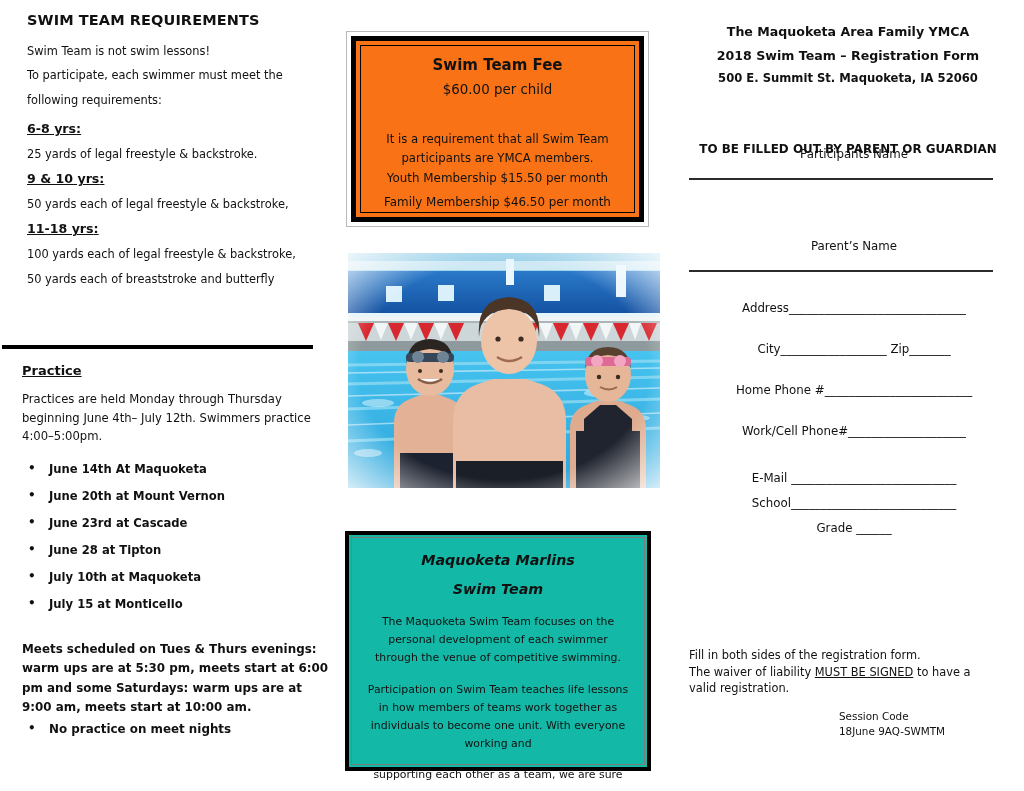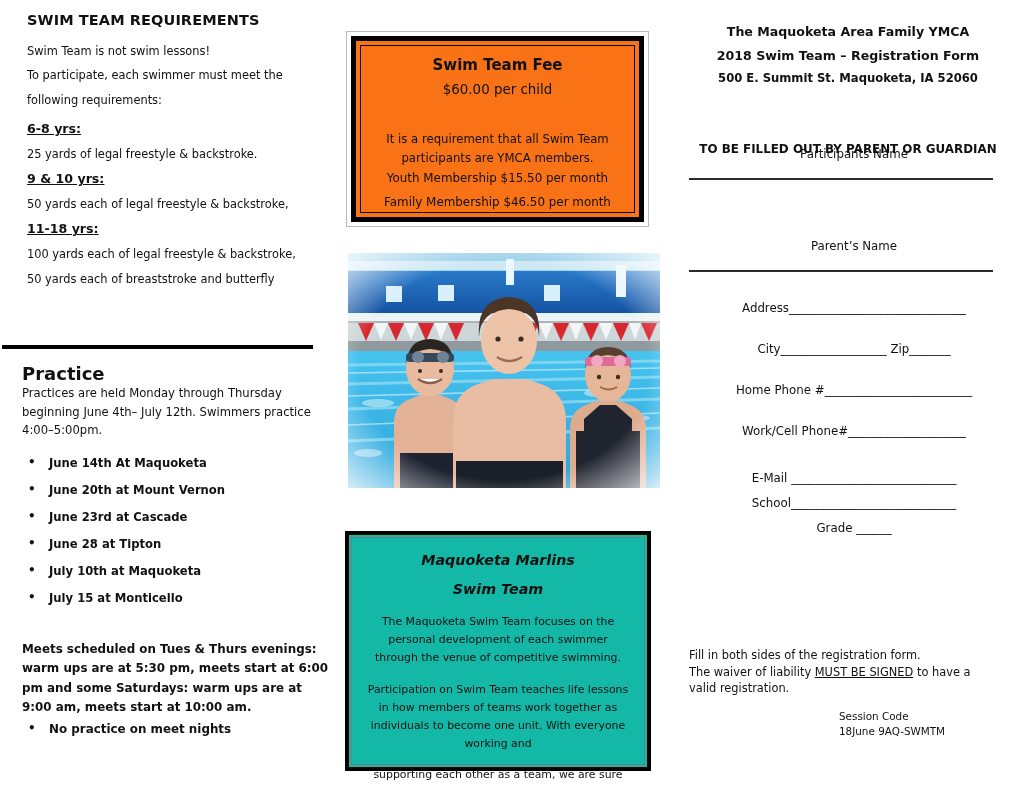--- a/index.html
+++ b/index.html
@@ -46,23 +46,24 @@
     position: absolute;
     left: 2px;
     top: 345px;
     width: 311px;
     height: 4px;
     background: #000;
   }
 
   .practice-block { position: absolute; left: 22px; top: 363px; width: 305px; }
   .practice-title {
-    font-size: 18px;
-    font-weight: bold;
-    margin-bottom: 0;
+    font-size: 13px;
+    font-weight: bold;
+    text-decoration: underline;
+    margin-bottom: 12px;
   }
   .practice-para {
     font-size: 11.6px;
     line-height: 18.6px;
   }
   ul.meet-list {
     list-style: none;
     margin: 10px 0 0 0;
     padding: 0;
   }

